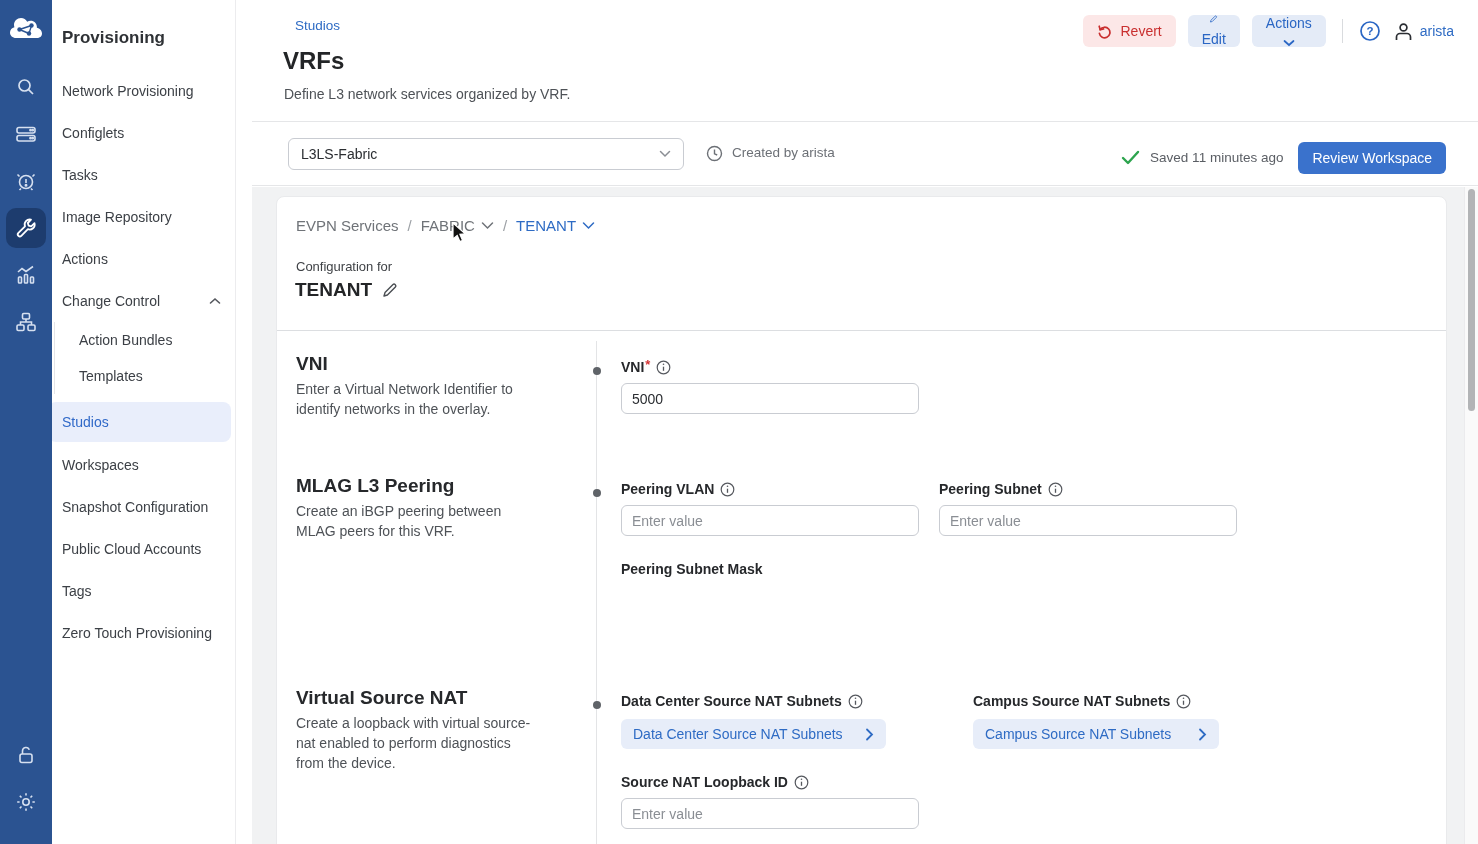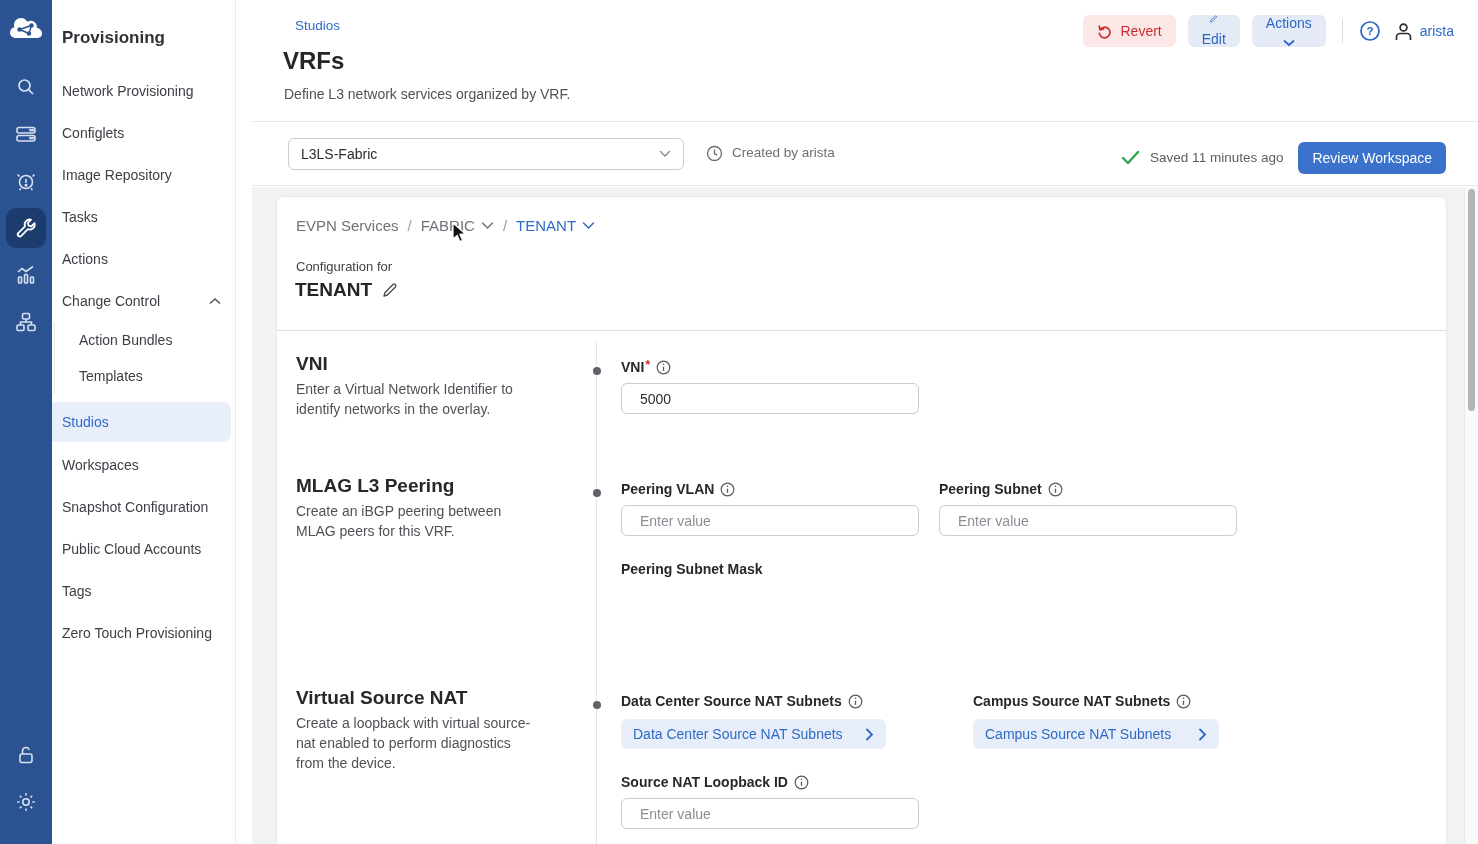--- a/index.html
+++ b/index.html
@@ -76,21 +76,21 @@
     background:#5f6368; }
   .sec-left { position:absolute; left:19px; width:280px; padding-right:36px; }
   .sec-title { font-size:19px; font-weight:700; color:#26282b; }
   .sec-desc { margin-top:4px; font-size:14px; color:#4e5257; line-height:20px; }
   .sec-right { position:absolute; left:344px; right:0; }
   .frow { display:flex; gap:20px; }
   .field { width:298px; }
   .flabel { font-size:14px; font-weight:700; color:#26282b; display:flex; align-items:center; gap:6px; }
   .req::after { content:"*"; color:#d43333; font-size:13px; margin-left:1px; position:relative; top:-3px; }
   .tinput { margin-top:8px; width:298px; height:31px; border:1px solid #c9ccd2; border-radius:6px;
-    padding:0 18px; font-size:14px; color:#2a2d31; font-family:inherit; background:#fff; }
+    padding:0 10px; font-size:14px; color:#2a2d31; font-family:inherit; background:#fff; }
   .tinput::placeholder { color:#8a8e94; }
   .fselect { margin-top:10px; width:298px; height:31px; border:1px solid #c9ccd2; border-radius:6px;
     display:flex; align-items:center; padding:0 12px; font-size:14px; color:#2a2d31; cursor:pointer; }
   .fselect .spacer { flex:1; }
   .link-btn { margin-top:10px; height:30px; background:#e7edf9; color:#2e6bc4; border:none;
     border-radius:6px; font-size:14px; font-family:inherit; display:flex; align-items:center;
     justify-content:space-between; padding:0 12px; cursor:pointer; }
 
   
   .scroll-track { position:absolute; right:0; top:187px; width:14px; height:657px; background:#fafafa;
@@ -178,22 +178,22 @@
         <path d="M12 3.2v2.4 M12 18.4v2.4 M3.2 12h2.4 M18.4 12h2.4 M5.8 5.8l1.7 1.7 M16.5 16.5l1.7 1.7 M18.2 5.8l-1.7 1.7 M7.5 16.5l-1.7 1.7"></path>
       </svg>
     </div>
   </div>
 </div>
 
 <nav class="sidebar">
   <div class="sidebar-title">Provisioning</div>
   <div class="nav-item">Network Provisioning</div>
   <div class="nav-item">Configlets</div>
+  <div class="nav-item">Tasks</div>
   <div class="nav-item">Image Repository</div>
-  <div class="nav-item">Tasks</div>
   <div class="nav-item">Actions</div>
   <div class="nav-item">
     <span>Change Control</span>
     <span class="spacer"></span>
     <svg width="12" height="8" viewBox="0 0 12 8" fill="none" stroke="#55585e" stroke-width="1.6" stroke-linecap="round">
         <polyline points="1.5,6 6,2 10.5,6"></polyline>
       </svg>
   </div>
   <div class="sub-block">
     <div class="sub-item">Action Bundles</div>

